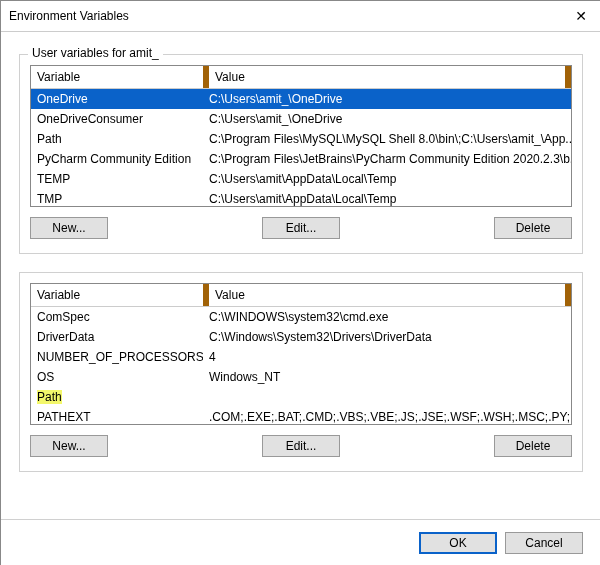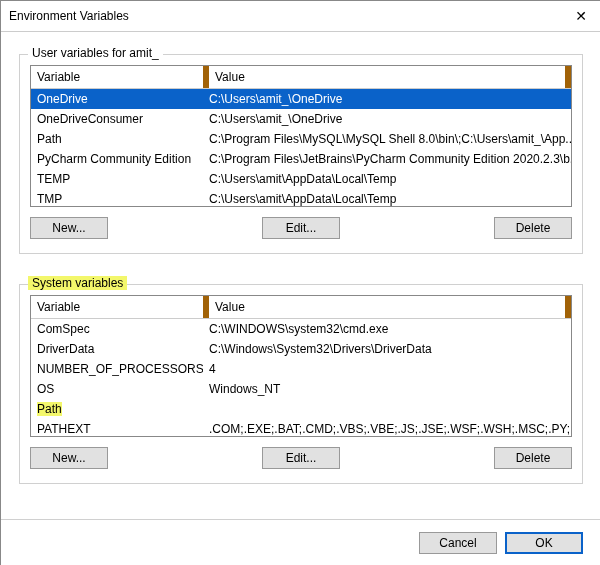--- a/index.html
+++ b/index.html
@@ -1,20 +1,20 @@
 <!DOCTYPE html>
 <html><head>
 <meta charset="utf-8">
 <style>
 body{margin:0;font-family:"Segoe UI",Arial,sans-serif;font-size:12px;color:#000;background:#fff}
 .window{width:600px;height:565px;border:1px solid #888;display:flex;flex-direction:column;background:#fff}
 .titlebar{height:30px;display:flex;align-items:center;padding-left:8px;border-bottom:1px solid #ccc}
 .titlebar .title{flex:1}
 .titlebar .close{width:40px;text-align:center;font-size:14px;cursor:default}
-.body{flex:1;padding:12px 18px 8px 18px;display:flex;flex-direction:column;gap:20px}
+.body{flex:1;padding:12px 18px 8px 18px;display:flex;flex-direction:column;gap:8px}
 .groupbox{border:1px solid #d0d0d0;padding:10px;position:relative;margin-top:10px}
 .groupbox .legend{position:absolute;top:-9px;left:8px;background:#fff;padding:0 4px}
 .legend.hl{background:#f3f76b}
 .listview{border:1px solid #888;height:140px;overflow:auto;background:#fff}
 .lvhead{display:flex;border-bottom:1px solid #ccc}
 .lvhead div{padding:4px 6px;border-right:6px solid #a16207;background:#fff;font-weight:400}
 .lvrow{display:flex}
 .lvrow div{padding:3px 6px;white-space:nowrap;overflow:hidden}
 .lvrow.sel{background:#0a62c9;color:#ffffff}
 .col1{width:160px;flex-shrink:0}
@@ -69,21 +69,20 @@
           </div>
       </div>
       <div class="btnrow">
         <button class="btn">New...</button>
         <button class="btn">Edit...</button>
         <button class="btn">Delete</button>
       </div>
     </div>
 
     <div class="groupbox">
-      <span class="legend hl">System variables</span>
       <div class="listview">
         <div class="lvhead">
           <div class="col1">Variable</div>
           <div class="col2">Value</div>
         </div>
         <div id="sys-rows">
             <div class="lvrow">
               <div class="col1">ComSpec</div>
               <div class="col2">C:\WINDOWS\system32\cmd.exe</div>
             </div>
@@ -109,16 +108,16 @@
           </div>
       </div>
       <div class="btnrow">
         <button class="btn">New...</button>
         <button class="btn">Edit...</button>
         <button class="btn">Delete</button>
       </div>
     </div>
   </div>
   <div class="footer">
+    <button class="btn primary">OK</button>
     <button class="btn">Cancel</button>
-    <button class="btn primary">OK</button>
   </div>
 </div>
 
 </body></html>

